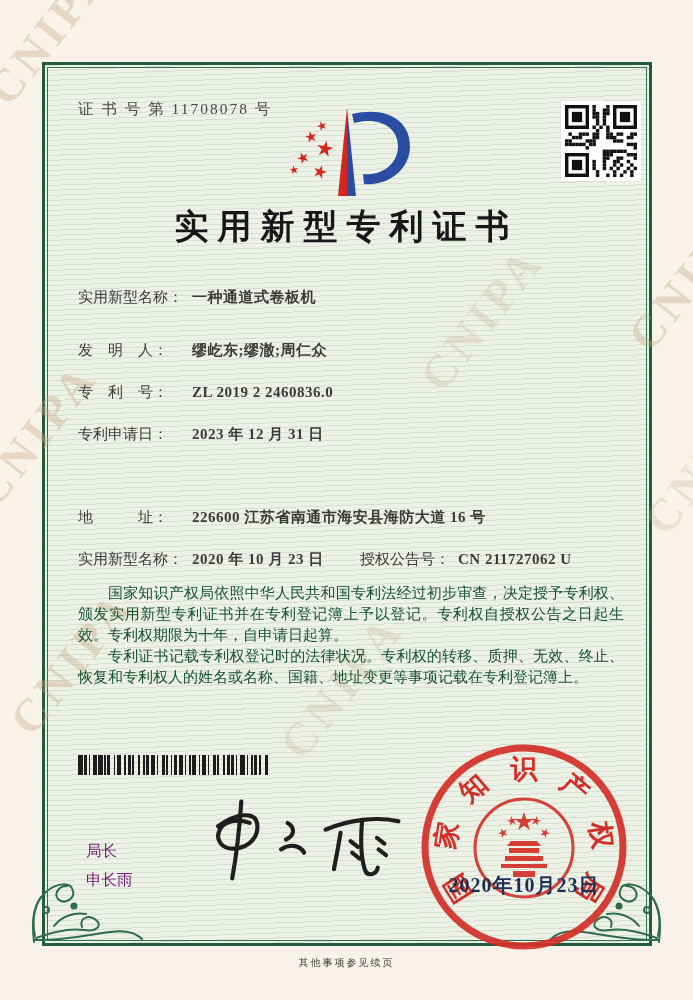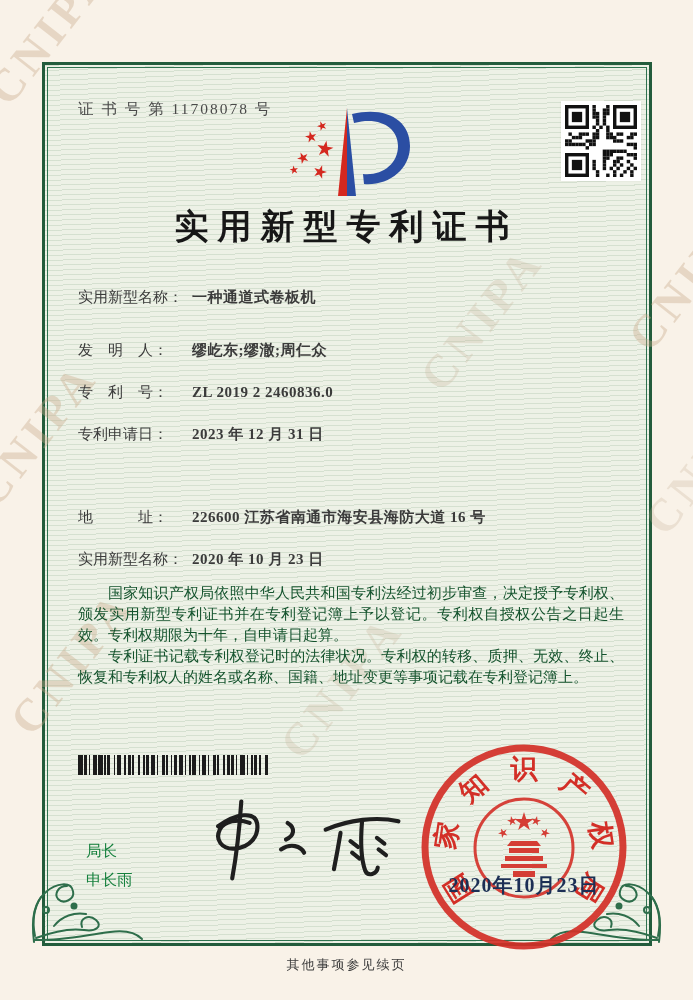--- a/index.html
+++ b/index.html
@@ -36,29 +36,29 @@
 
   .paragraphs{left:78px;top:583px;width:546px;font-size:15px;line-height:21px;
               color:#14532d;text-align:justify;}
   .paragraphs p{margin:0;text-indent:2em;}
 
   .barcode{left:78px;top:755px;height:20px;display:flex;align-items:stretch;}
   .barcode .bar{height:100%;}
   .barcode .b{background:#1c1c1c;}
   .barcode .s{background:transparent;}
 
-  .official{left:86px;top:836px;font-size:15.5px;color:#15803d;line-height:29px;}
+  .official{left:86px;top:836px;font-size:15.5px;color:#701a75;line-height:29px;}
 
   .signature{left:195px;top:798px;}
 
   .seal{left:417px;top:740px;}
 
   .page-indicator{left:0;top:925px;width:693px;text-align:center;font-size:13px;
                   letter-spacing:1px;color:#3f3f3f;}
-  .footer-note{left:0;top:956px;width:693px;text-align:center;font-size:13px;
+  .footer-note{left:0;top:956px;width:693px;text-align:center;font-size:10px;
                letter-spacing:2px;color:#3c3c3c;font-family:Liberation Serif, serif;}
 
   .ornament{z-index:3;}
   .ornament.right{transform:scaleX(-1);}
 </style>
 </head>
 <body>
 
 <div class="page">
 
@@ -249,20 +249,23 @@
     <span class="field-label">专　利　号：</span><span class="field-value">ZL 2019 2 2460836.0</span>
   </div>
   <div class="abs field-row" style="top:425px;">
     <span class="field-label">专利申请日：</span><span class="field-value">2023 年 12 月 31 日</span>
   </div>
   <div class="abs field-row" style="top:508px;">
     <span class="field-label">地　　　址：</span><span class="field-value">226600 江苏省南通市海安县海防大道 16 号</span>
   </div>
   <div class="abs field-row" style="top:550px;">
     <span class="field-label">实用新型名称：</span><span class="field-value">2020 年 10 月 23 日</span>
+    <span class="grant-pair">
+      <span class="field-label" style="min-width:0;">授权公告号：</span><span class="field-value">CN 211727062 U</span>
+    </span>
   </div>
 
   <div class="abs paragraphs">
     <p>国家知识产权局依照中华人民共和国专利法经过初步审查，决定授予专利权、颁发实用新型专利证书并在专利登记簿上予以登记。专利权自授权公告之日起生效。专利权期限为十年，自申请日起算。</p>
     <p>专利证书记载专利权登记时的法律状况。专利权的转移、质押、无效、终止、恢复和专利权人的姓名或名称、国籍、地址变更等事项记载在专利登记簿上。</p>
   </div>
 
   <div class="abs barcode" id="barcode">
       <div class="bar b" style="width: 4.65px;"></div>
       <div class="bar s" style="width: 1.55px;"></div>

